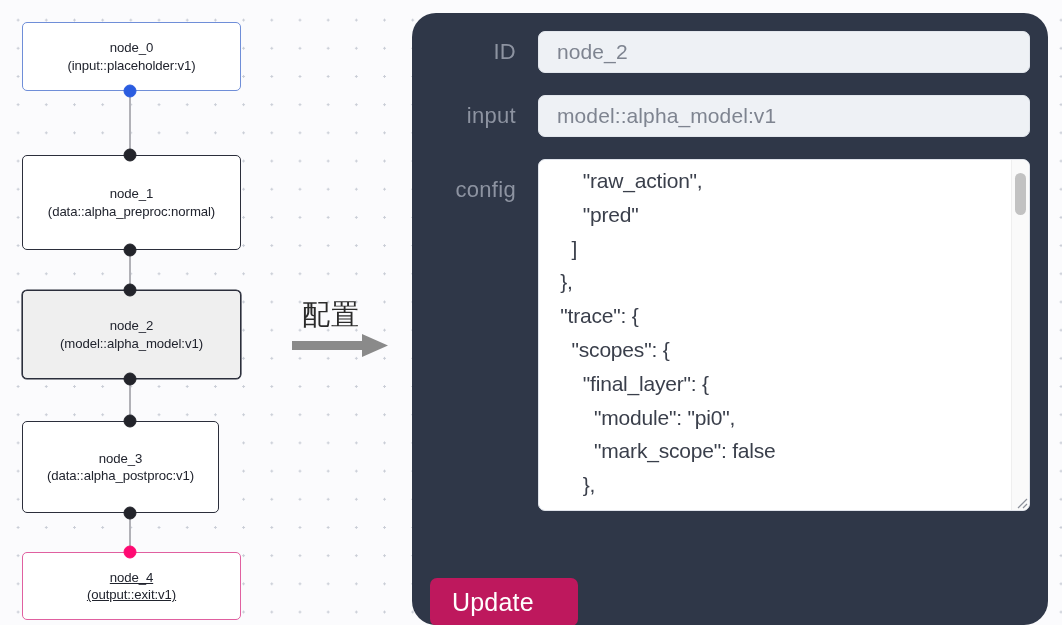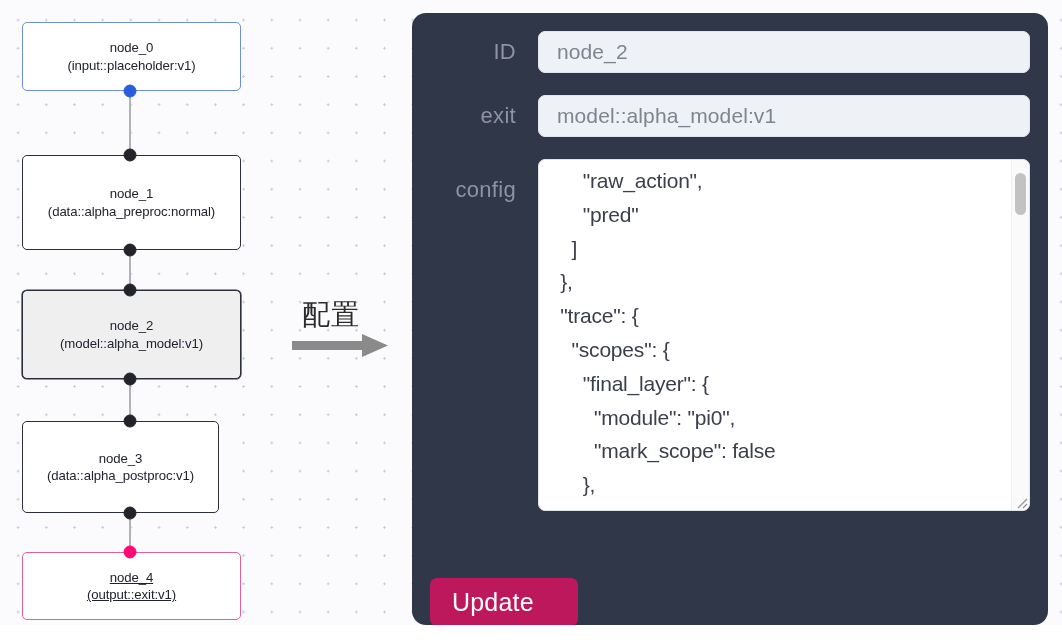--- a/index.html
+++ b/index.html
@@ -96,21 +96,21 @@
     position: absolute;
     left: 4px; top: 38px;
   }
 
   
   #config-panel {
     position: absolute;
     left: 412px; top: 13px;
     width: 636px; height: 612px;
     background: #2f3748;
-    border-radius: 14px;
+    border-radius: 24px;
     box-sizing: border-box;
     padding: 18px 18px 0 18px;
     overflow: hidden;
   }
 
   .field-row {
     display: flex;
     align-items: center;
     margin-bottom: 22px;
   }
@@ -261,21 +261,21 @@
   </div>
 
   <div id="config-panel">
 
     <div class="field-row">
       <div class="field-label">ID</div>
       <div class="text-input">node_2</div>
     </div>
 
     <div class="field-row">
-      <div class="field-label">exit</div>
+      <div class="field-label">input</div>
       <div class="text-input">model::alpha_model:v1</div>
     </div>
 
     <div class="field-row config-row">
       <div class="field-label">config</div>
       <div class="textarea-wrap">
         <div class="textarea-content">      "raw_action",
       "pred"
     ]
   },

